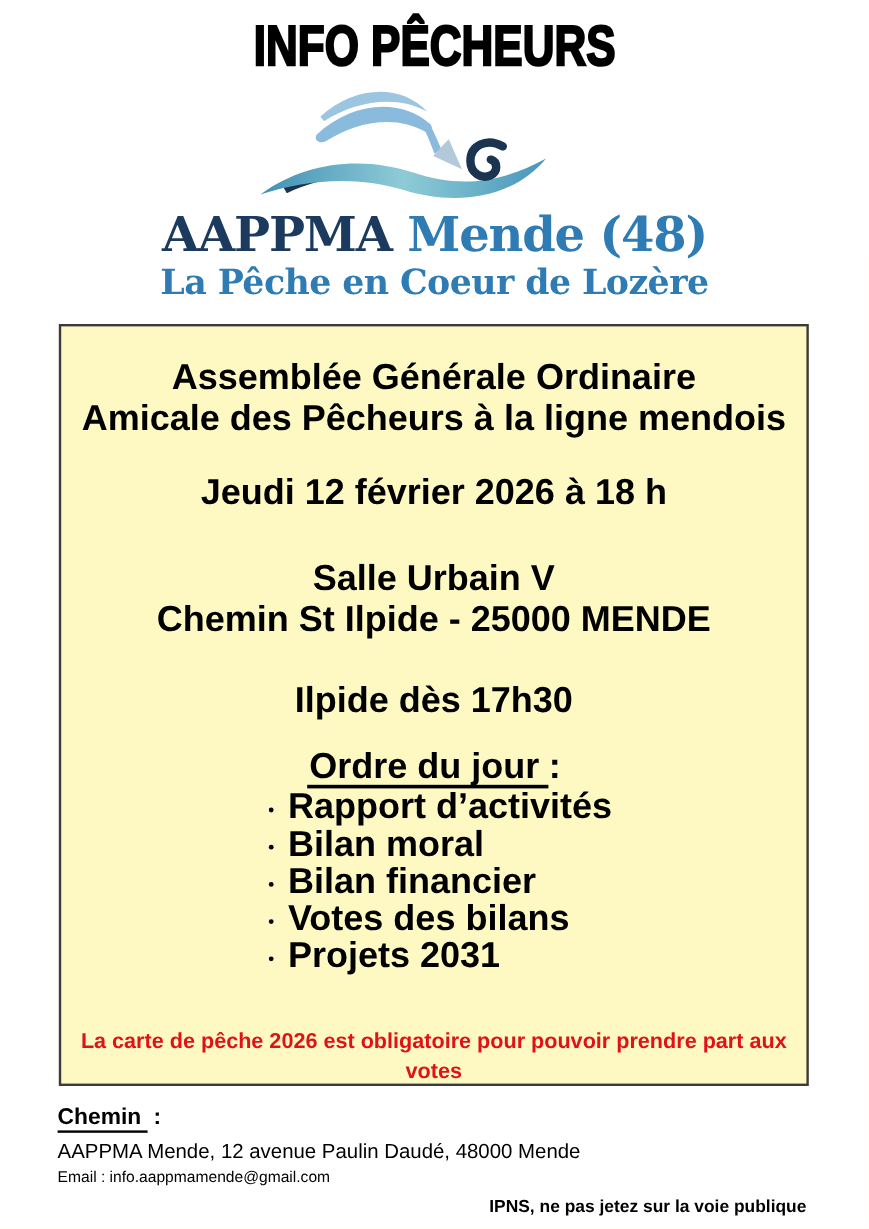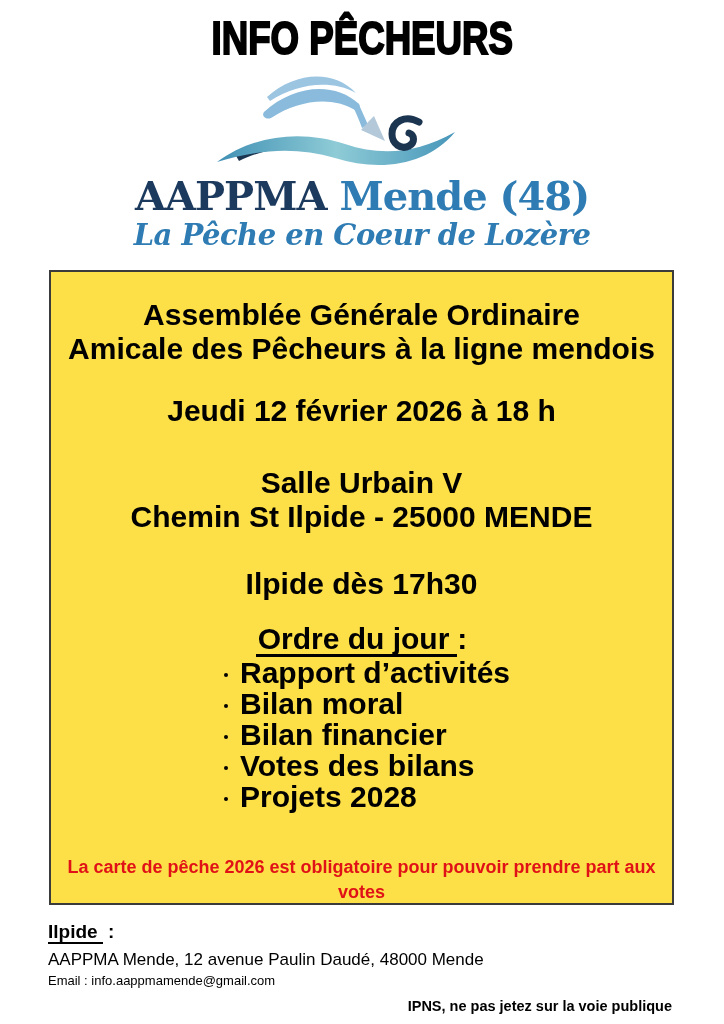--- a/index.html
+++ b/index.html
@@ -29,29 +29,28 @@
     font-weight:bold; font-size:40px; line-height:40px; letter-spacing:-1px;
     white-space:nowrap;
   }
   .org-line .navy { color:#1b3a5e; }
   .org-line .blue { color:#2e7cb3; }
   .tagline {
     margin-top:4px; text-align:center;
     font-family:"DejaVu Serif","Liberation Serif",serif;
     font-weight:bold; font-size:29px; line-height:30px; letter-spacing:-0.5px;
     color:#2e7cb3;
-    font-style:italic;
   }
 
   
   .notice-box {
     box-sizing:border-box;
     margin:20px 50px 0 49px;
     width:625px; height:635px;
-    background:#fde047;
+    background:#fef9c3;
     border:2px solid #3b3b3b;
     text-align:center;
     padding-top:26px;
     font-weight:bold;
   }
   .notice-box .line { font-size:30px; line-height:34px; }
   .dt-line      { margin-top:28px; }
   .venue-block  { margin-top:38px; }
   .welcome-line { margin-top:33px; }
   .agenda-title { margin-top:21px; font-size:30px; line-height:34px; }
@@ -143,24 +142,24 @@
 
   <div class="line welcome-line">Ilpide dès 17h30</div>
 
   <div class="agenda-title"><span class="u">Ordre du jour</span><span>:</span></div>
 
   <ul class="agenda">
     <li>Rapport d’activités</li>
     <li>Bilan moral</li>
     <li>Bilan financier</li>
     <li>Votes des bilans</li>
-    <li>Projets 2028</li>
+    <li>Projets 2031</li>
   </ul>
 
   <div class="warning-line">La carte de pêche 2026 est obligatoire pour pouvoir prendre part aux votes</div>
 </div>
 
 <div class="footer">
-  <div class="contact-label"><span class="u">Ilpide</span> <span>:</span></div>
+  <div class="contact-label"><span class="u">Chemin</span> <span>:</span></div>
   <div class="addr-line">AAPPMA Mende, 12 avenue Paulin Daudé, 48000 Mende</div>
   <div class="email-line">Email : info.aappmamende@gmail.com</div>
   <div class="ipns-line">IPNS, ne pas jetez sur la voie publique</div>
 </div>
 
 </body></html>

